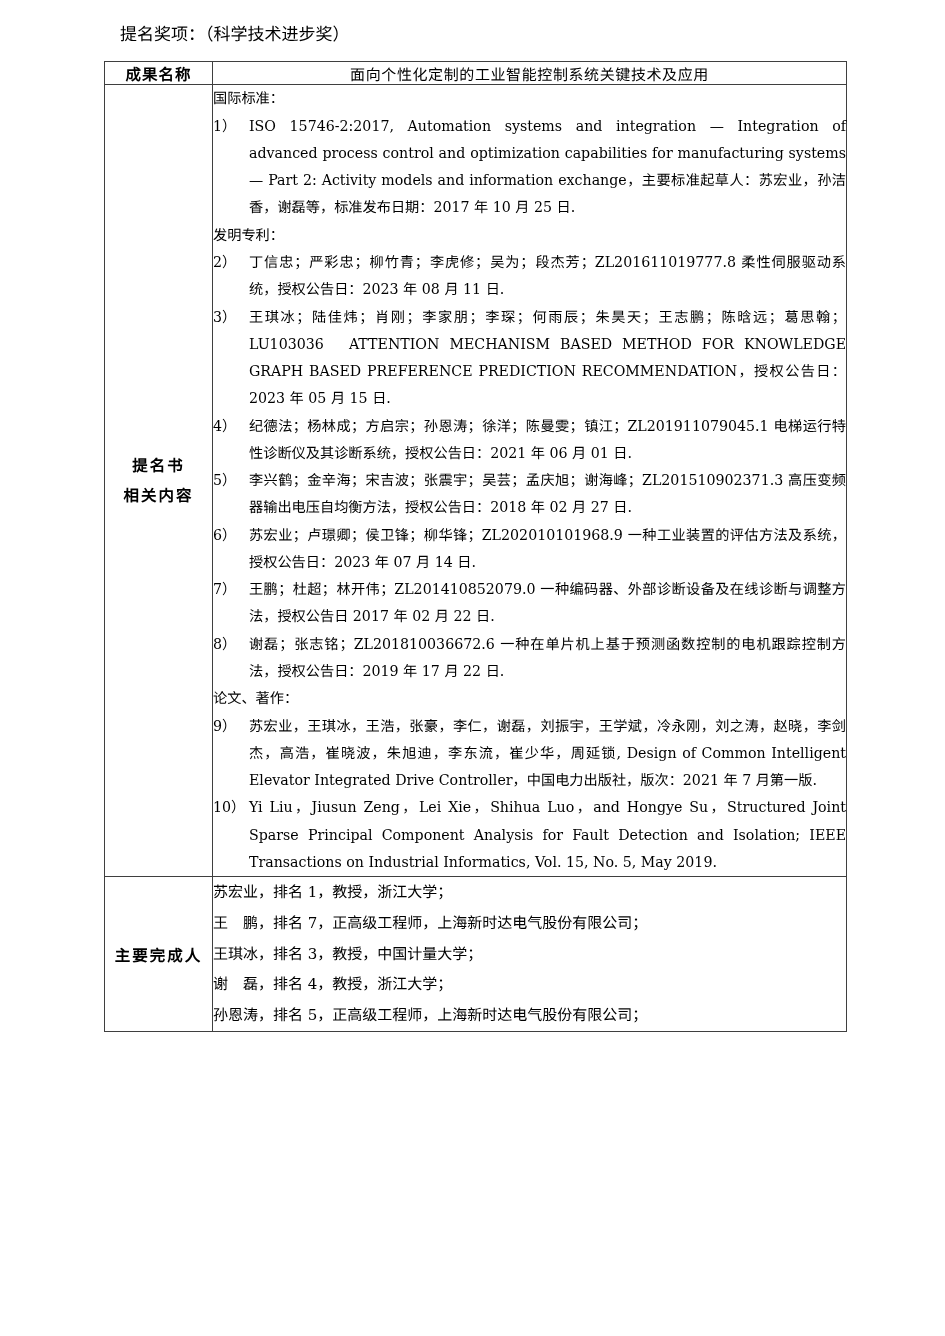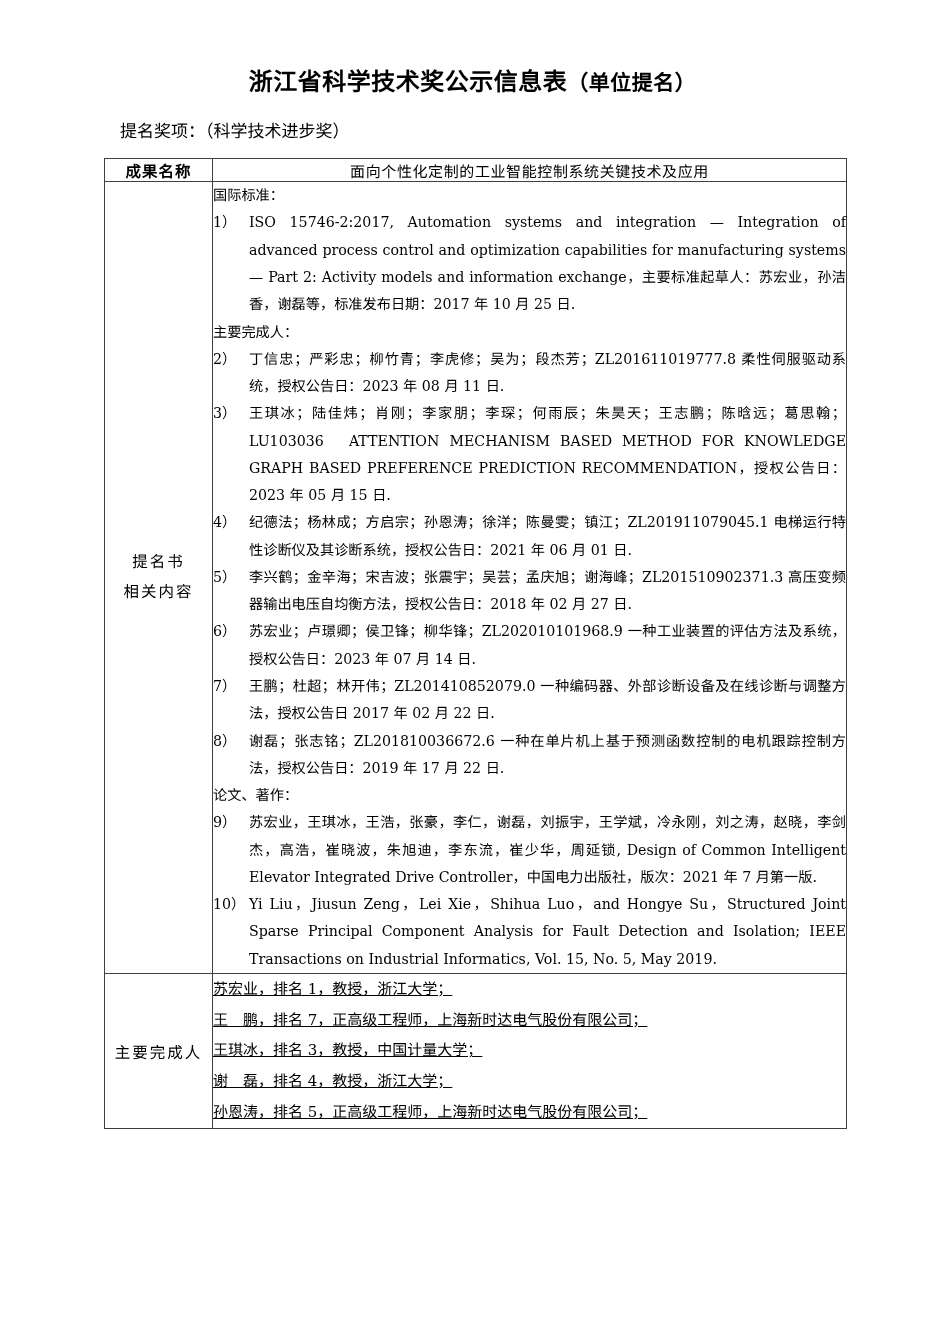--- a/index.html
+++ b/index.html
@@ -63,21 +63,21 @@
 
   td.label-cell {
     width: 108px;
     text-align: center;
     font-size: 15.5px;
     font-weight: bold;
     letter-spacing: 1px;
     padding: 12px 4px;
   }
   td.label-cell.plain {
-    font-weight: normal;
+    font-weight: bold;
     letter-spacing: 2px;
     font-size: 15.5px;
   }
   td.label-cell .lbl-line {
     display: block;
     line-height: 1.9;
   }
 
   td.value-cell {
     text-align: center;
@@ -119,31 +119,29 @@
 
   td.persons-cell {
     text-align: left;
     font-size: 15px;
     padding: 11px 10px;
     line-height: 2.05;
     vertical-align: middle;
   }
   .person-line {
     white-space: pre;
-    text-decoration: underline;
   }
 
   .en { font-family: "DejaVu Serif", "Liberation Serif", serif; }
 </style>
 </head>
 <body>
 
 <div class="page">
 
-  <h1 class="doc-title"><span>浙江省科学技术奖公示信息表</span><span class="paren">（单位提名）</span></h1>
 
   <p class="subtitle">提名奖项：（科学技术进步奖）</p>
 
   <table class="main-table">
     <colgroup>
       <col style="width:108px">
       <col style="width:634px">
     </colgroup>
     <tbody>
 
@@ -160,21 +158,21 @@
         </td>
         <td class="content-cell">
 
           <div class="sec-head">国际标准：</div>
 
           <div class="item">
             <span class="num">1）</span>
             <span class="body">ISO 15746-2:2017, Automation systems and integration — Integration of advanced process control and optimization capabilities for manufacturing systems — Part 2: Activity models and information exchange，主要标准起草人：苏宏业，孙洁香，谢磊等，标准发布日期：2017 年 10 月 25 日.</span>
           </div>
 
-          <div class="sec-head">主要完成人：</div>
+          <div class="sec-head">发明专利：</div>
 
           <div class="item">
             <span class="num">2）</span>
             <span class="body">丁信忠；严彩忠；柳竹青；李虎修；吴为；段杰芳；ZL201611019777.8 柔性伺服驱动系统，授权公告日：2023 年 08 月 11 日.</span>
           </div>
           <div class="item">
             <span class="num">3）</span>
             <span class="body">王琪冰；陆佳炜；肖刚；李家朋；李琛；何雨辰；朱昊天；王志鹏；陈晗远；葛思翰；LU103036　ATTENTION MECHANISM BASED METHOD FOR KNOWLEDGE GRAPH BASED PREFERENCE PREDICTION RECOMMENDATION，授权公告日：2023 年 05 月 15 日.</span>
           </div>
           <div class="item">

